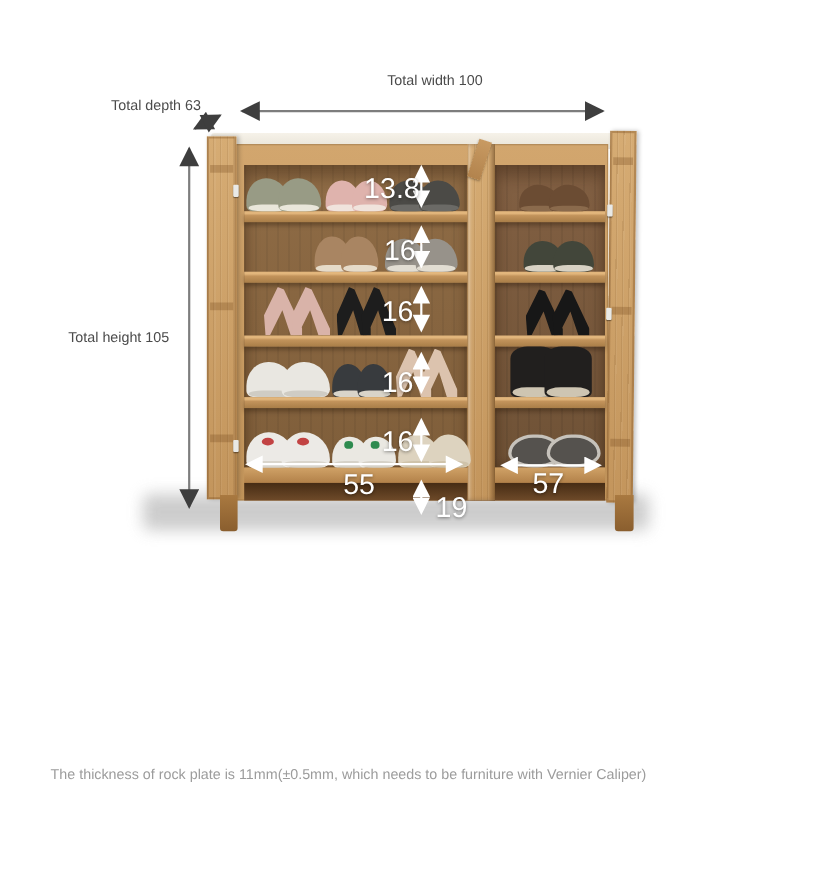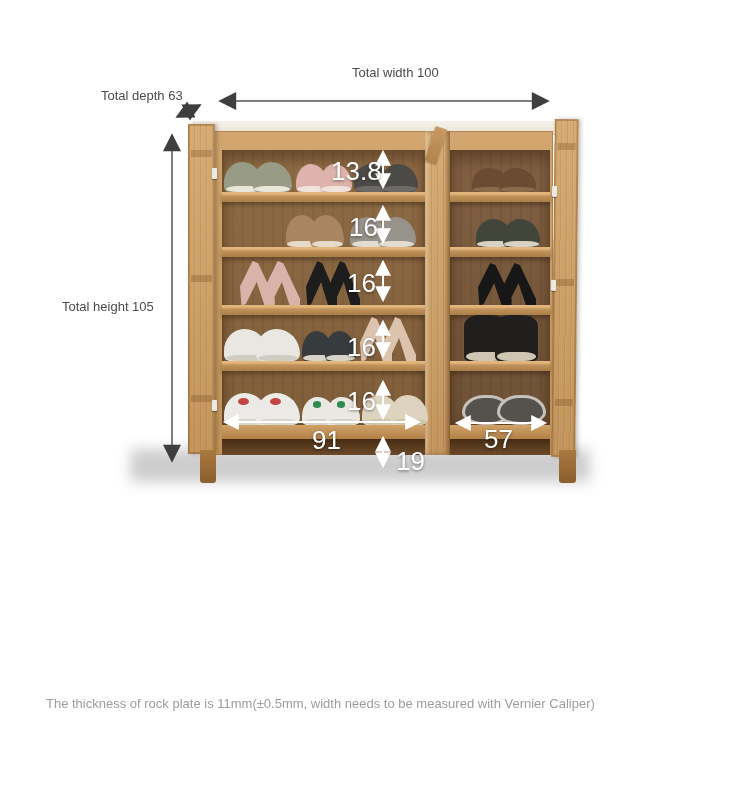--- a/index.html
+++ b/index.html
@@ -229,19 +229,19 @@
 
   <div class="glabel" style="left:352px;top:65px;">Total width 100</div>
   <div class="glabel" style="left:101px;top:88px;">Total depth 63</div>
   <div class="glabel" style="left:62px;top:299px;">Total height 105</div>
 
   <div class="dim" style="left:331px;top:156px;">13.8</div>
   <div class="dim" style="left:349px;top:212px;">16</div>
   <div class="dim" style="left:347px;top:268px;">16</div>
   <div class="dim" style="left:347px;top:332px;">16</div>
   <div class="dim" style="left:347px;top:386px;">16</div>
-  <div class="dim" style="left:312px;top:425px;">91</div>
+  <div class="dim" style="left:312px;top:425px;">55</div>
   <div class="dim" style="left:484px;top:424px;">57</div>
   <div class="dim" style="left:396px;top:446px;">19</div>
 
-  <div class="note small" style="left:46px;top:695px;">The thickness of rock plate is 11mm(±0.5mm, width needs to be measured with Vernier Caliper)</div>
+  <div class="note small" style="left:46px;top:695px;">The thickness of rock plate is 11mm(±0.5mm, which needs to be furniture with Vernier Caliper)</div>
 
 </div>
 
 </body></html>

